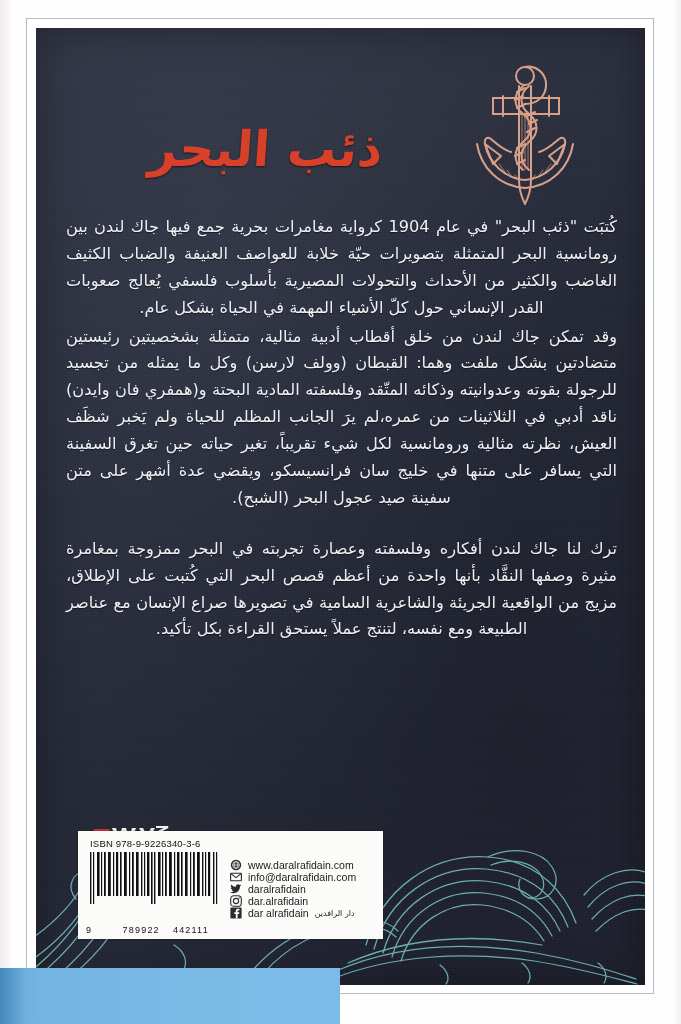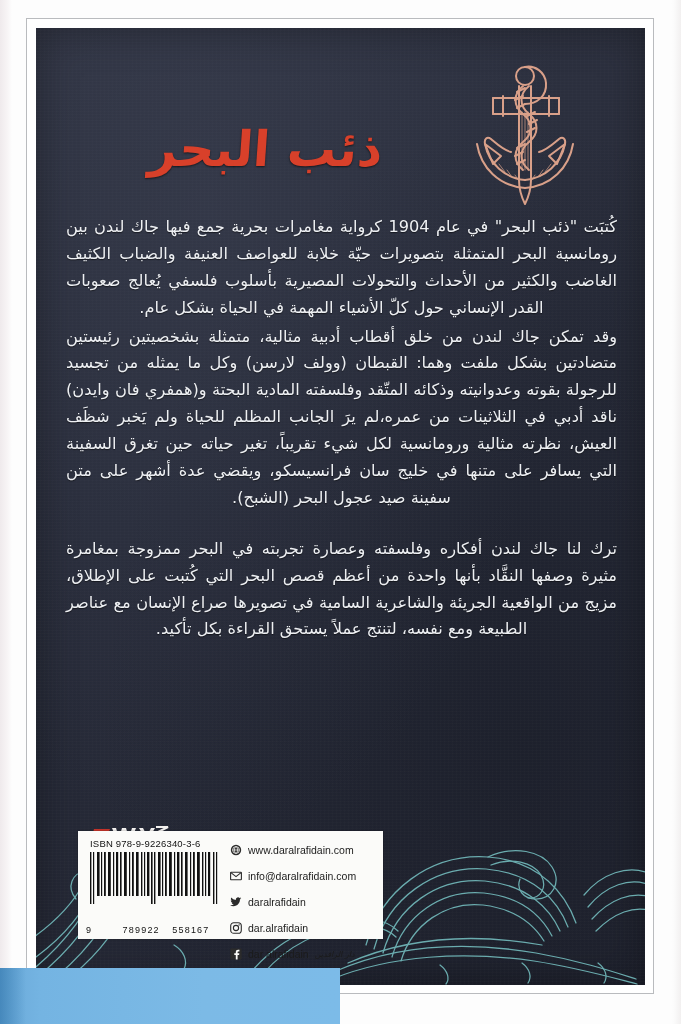--- a/index.html
+++ b/index.html
@@ -164,25 +164,25 @@
     letter-spacing: 1.2px;
     margin-top: 1px;
     padding-left: 2px;
   }
   .isbn-digits .d1 { width: 12px; }
   .isbn-digits .d2 { width: 64px; text-align: right; }
   .isbn-digits .d3 { width: 64px; text-align: center; }
 
   .isbn-right {
     flex: 1;
-    padding: 13px 6px 6px 4px;
+    padding: 28px 6px 6px 4px;
     display: flex;
     flex-direction: column;
     justify-content: flex-start;
-    gap: 14px;
+    gap: 0;
   }
   .contact-row {
     display: flex;
     align-items: center;
     gap: 6px;
     font-family: "Liberation Sans", sans-serif;
     font-size: 10.5px;
     color: #1b1b1b;
     white-space: nowrap;
   }
@@ -193,21 +193,20 @@
     align-items: center;
     justify-content: center;
   }
   .ic svg { display: block; }
   .ar-pub {
     font-family: "DejaVu Sans", sans-serif;
     font-size: 8px;
     direction: rtl;
     margin-right: 2px;
     color: #1b1b1b;
-    font-style: italic;
   }
 
   
   .blue-strip {
     position: absolute;
     left: 0; bottom: 0;
     width: 340px; height: 56px;
     background: linear-gradient(to right, #6aa9d8 0%, #74b4e2 12%, #7cbaE6 60%, #7cbbe8 100%);
     z-index: 20;
   }
@@ -379,21 +378,21 @@
               <rect x="121" y="0" width="1.2" height="44"></rect>
                 <rect x="124" y="0" width="2.2" height="44"></rect>
               <rect x="129" y="0" width="1.4" height="52"></rect>
                 <rect x="132" y="0" width="1.2" height="52"></rect>
             </g>
           </svg>
         </div>
         <div class="isbn-digits">
           <span class="d1">9</span>
           <span class="d2">789922</span>
-          <span class="d3">558167</span>
+          <span class="d3">442111</span>
         </div>
       </div>
 
       <div class="isbn-right">
 
         <div class="contact-row">
           <span class="ic">
             <svg width="12" height="12" viewBox="0 0 12 12">
                 <circle cx="6" cy="6" r="5.2" fill="#2b2b2b"></circle>
                 <circle cx="6" cy="6" r="3.4" fill="none" stroke="#fbfbf9" stroke-width="0.8"></circle>

